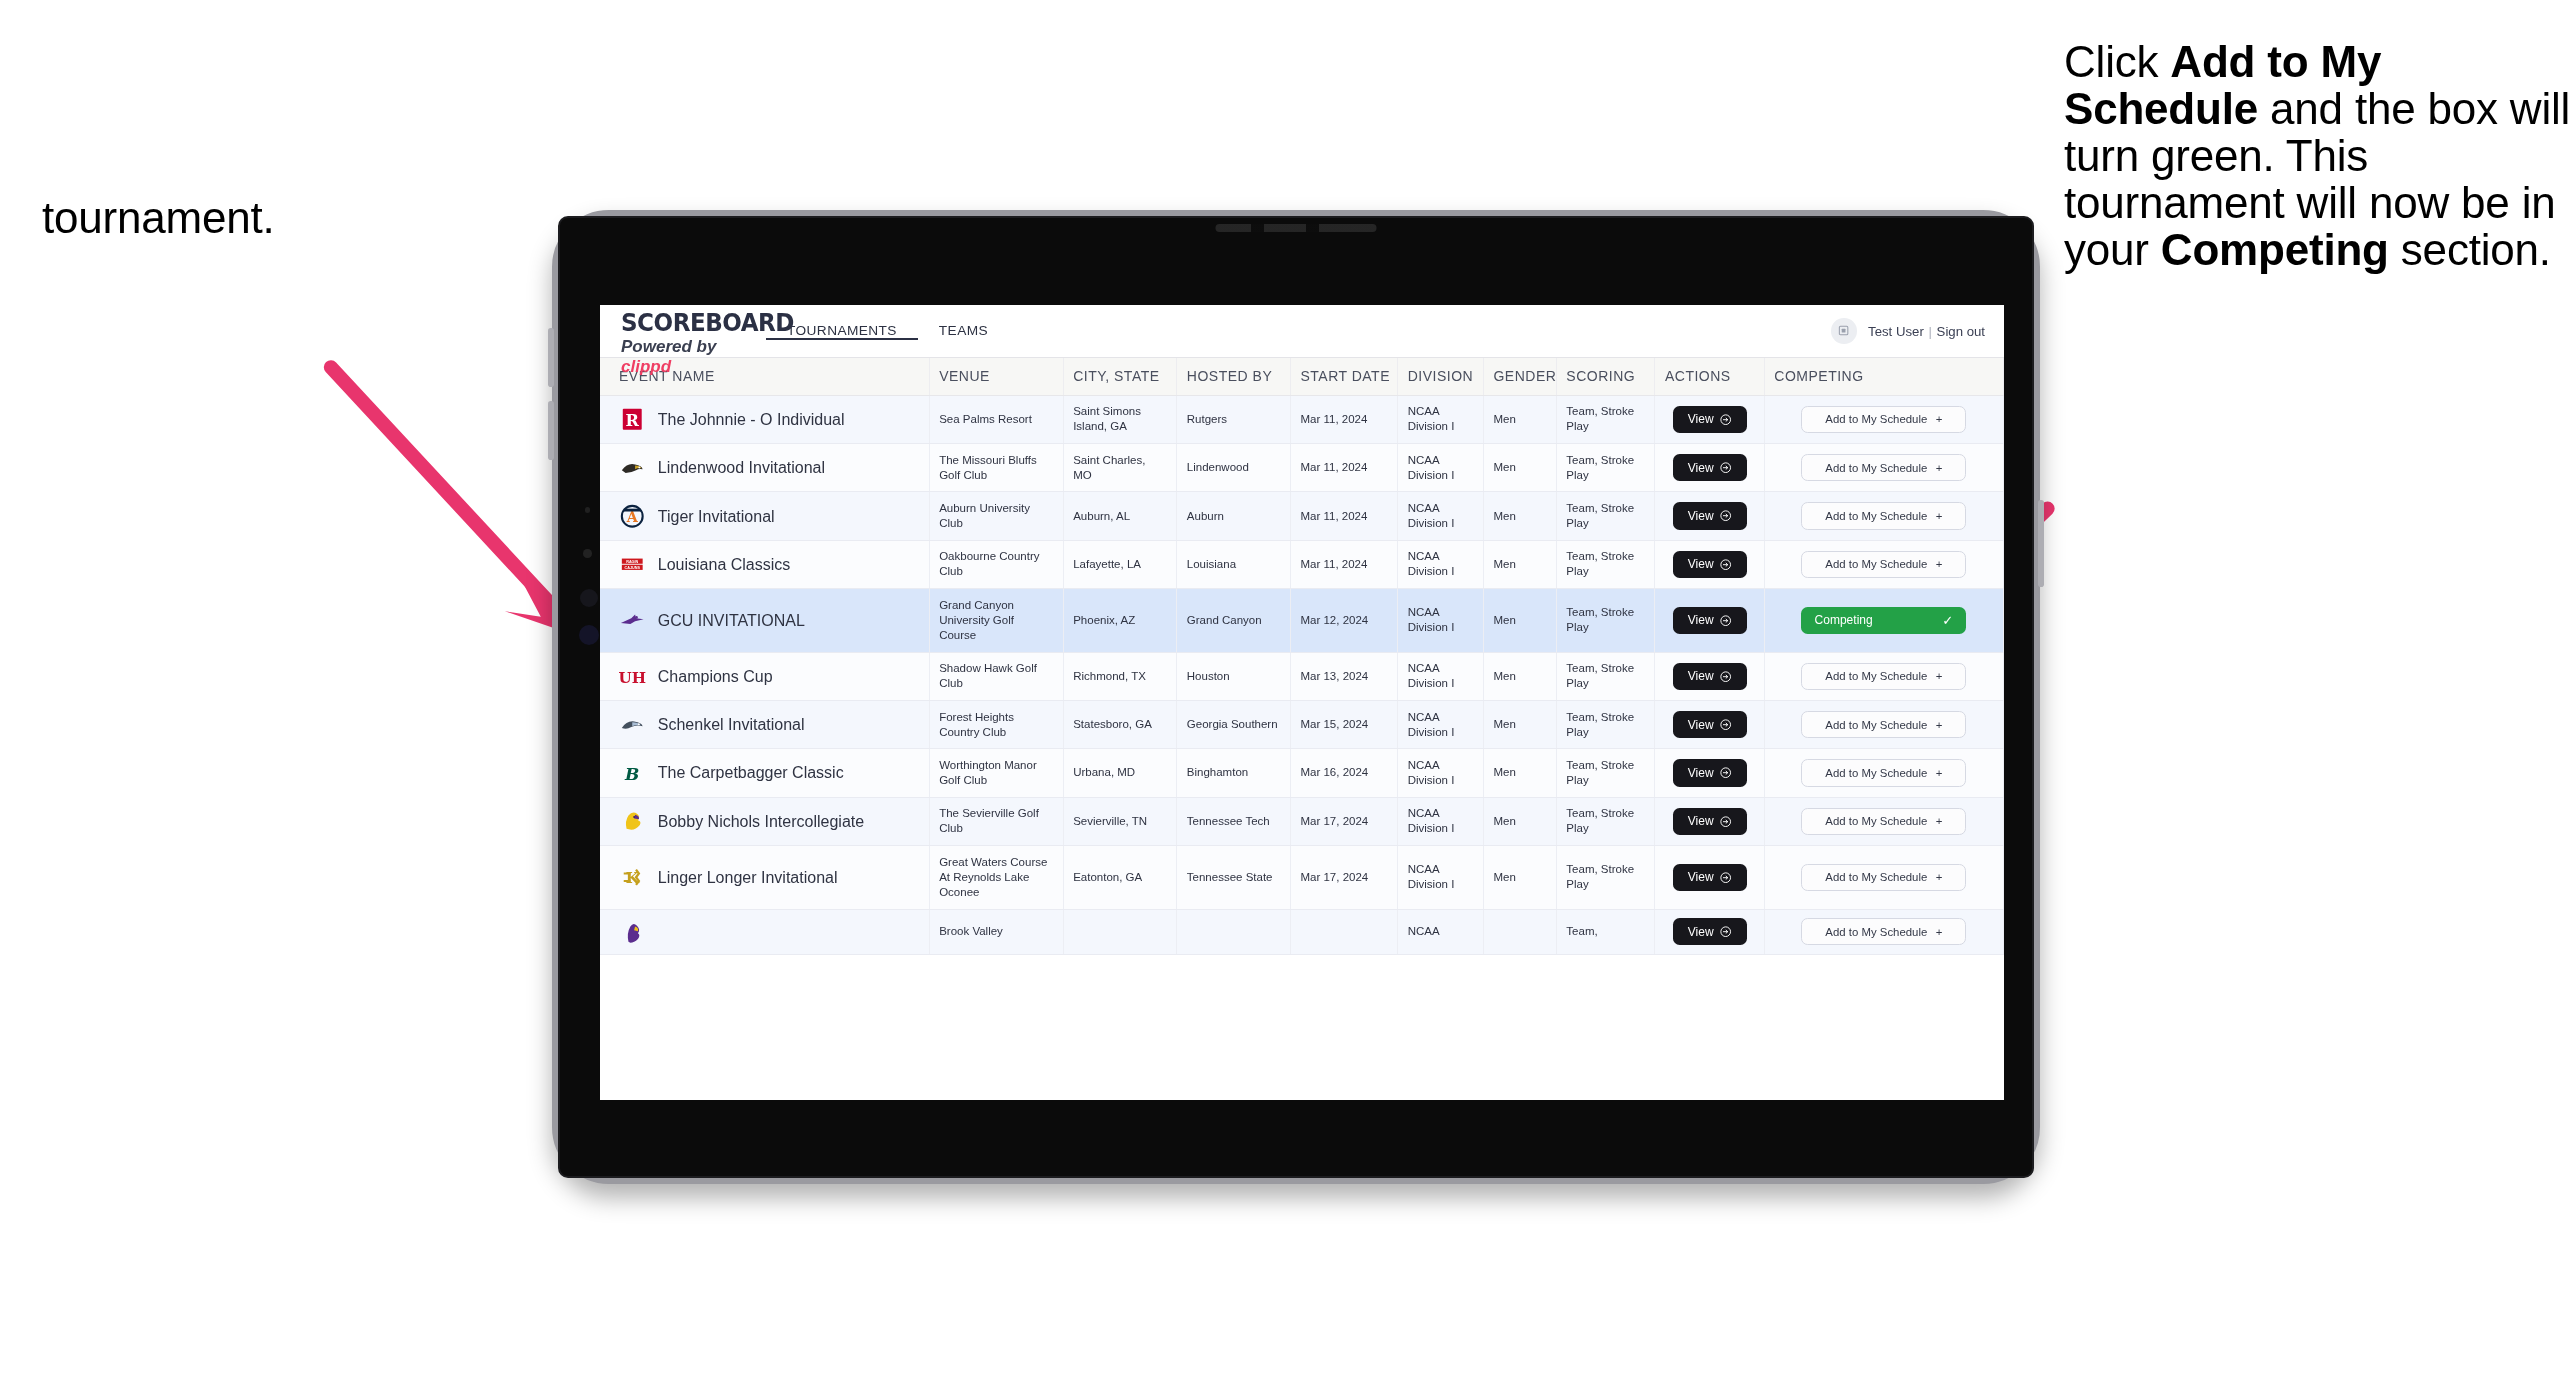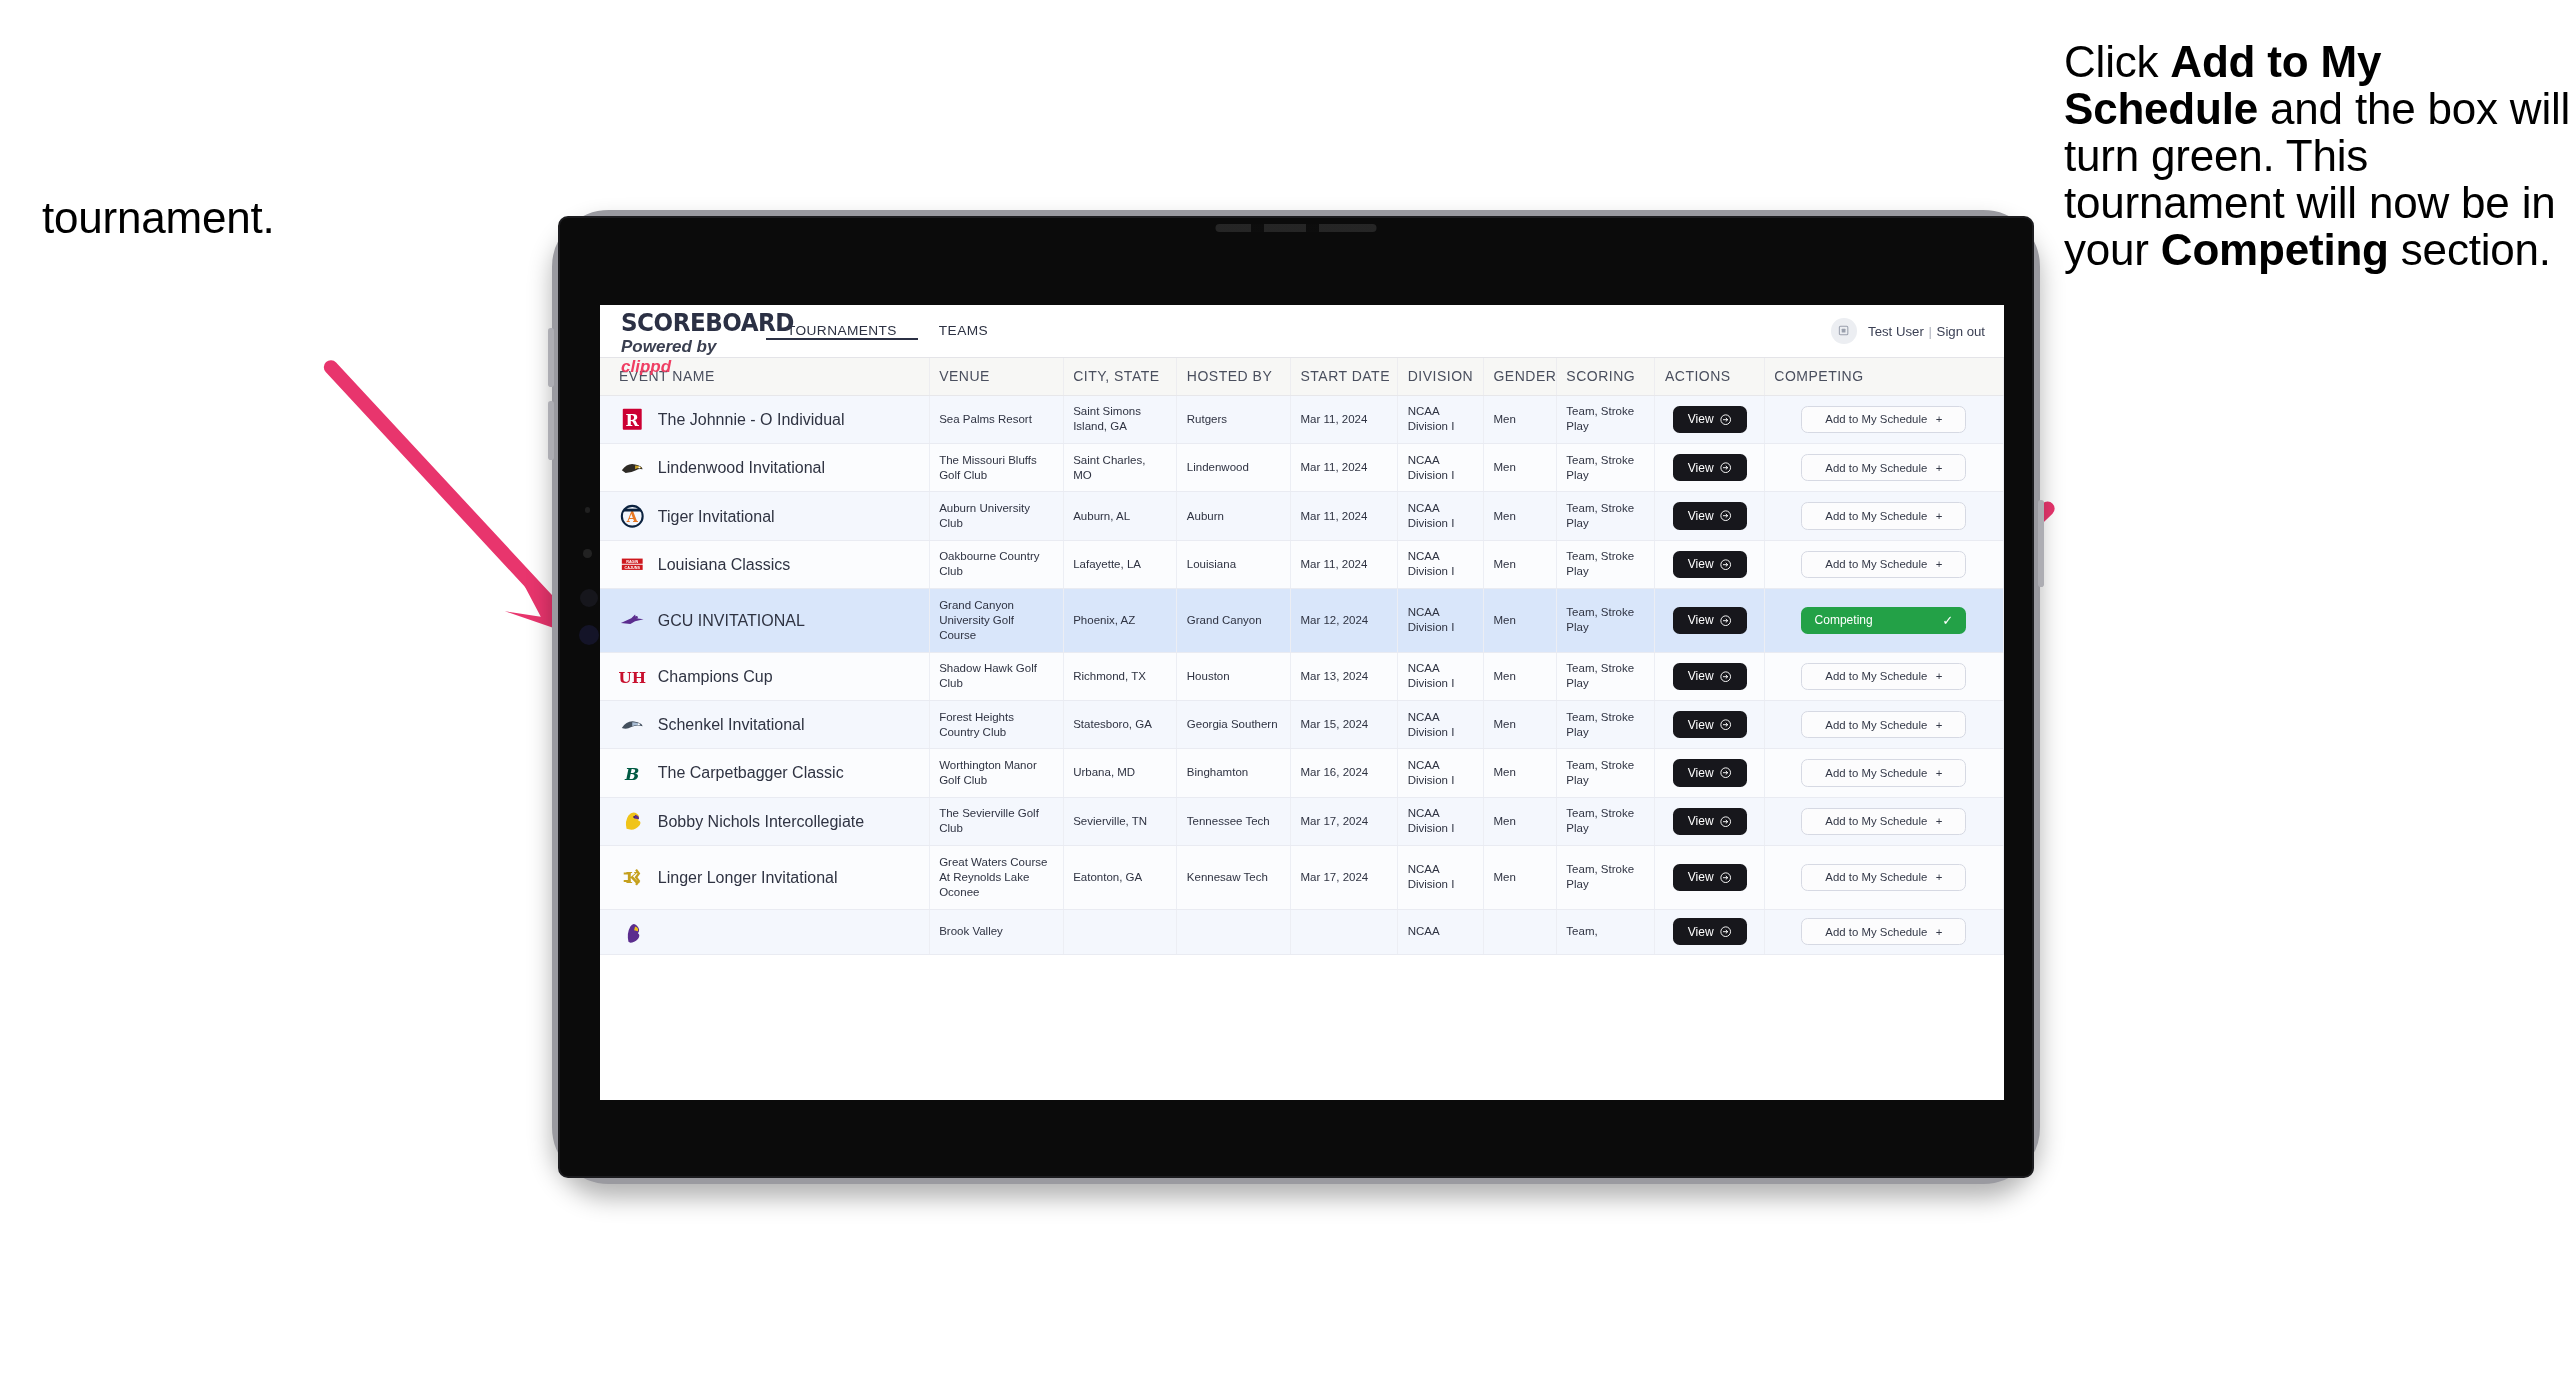--- a/index.html
+++ b/index.html
@@ -578,21 +578,21 @@
         <span class="ev-logo"><svg width="26.5" height="26.5" viewBox="0 0 28 28" style="font-size:12.2px">
                         <text x="14" y="20" font-family="DejaVu Serif,serif" font-size="16" font-weight="bold" fill="#c5a01e" text-anchor="middle">K</text>
                         <path d="M5 9 L12 9 L12 11 L5 11 Z M5 17 L12 17 L12 19 L5 19 Z" fill="#c5a01e"></path>
                         <path d="M18 6 L21 10 L18 14 L21 18 L18 22" stroke="#c5a01e" stroke-width="2.4" fill="none"></path>
                       </svg></span>
         <span class="ev-name">Linger Longer Invitational</span>
       </div>
     </td>
     <td>Great Waters Course At Reynolds Lake Oconee</td>
     <td>Eatonton, GA</td>
-    <td>Kennesaw Tech</td>
+    <td>Tennessee State</td>
     <td>Mar 17, 2024</td>
     <td>NCAA Division I</td>
     <td>Men</td>
     <td>Team, Stroke Play</td>
     <td class="center">
       <button class="btn-view">
         <span>View</span>
         <svg width="11.4" height="11.4" viewBox="0 0 12 12">
           <circle cx="6" cy="6" r="5.1" fill="none" stroke="#fff" stroke-width="1"></circle>
           <path d="M3.6 6 H8 M6.4 4.4 L8.1 6 L6.4 7.6" fill="none" stroke="#fff" stroke-width="1" stroke-linecap="round" stroke-linejoin="round"></path>

